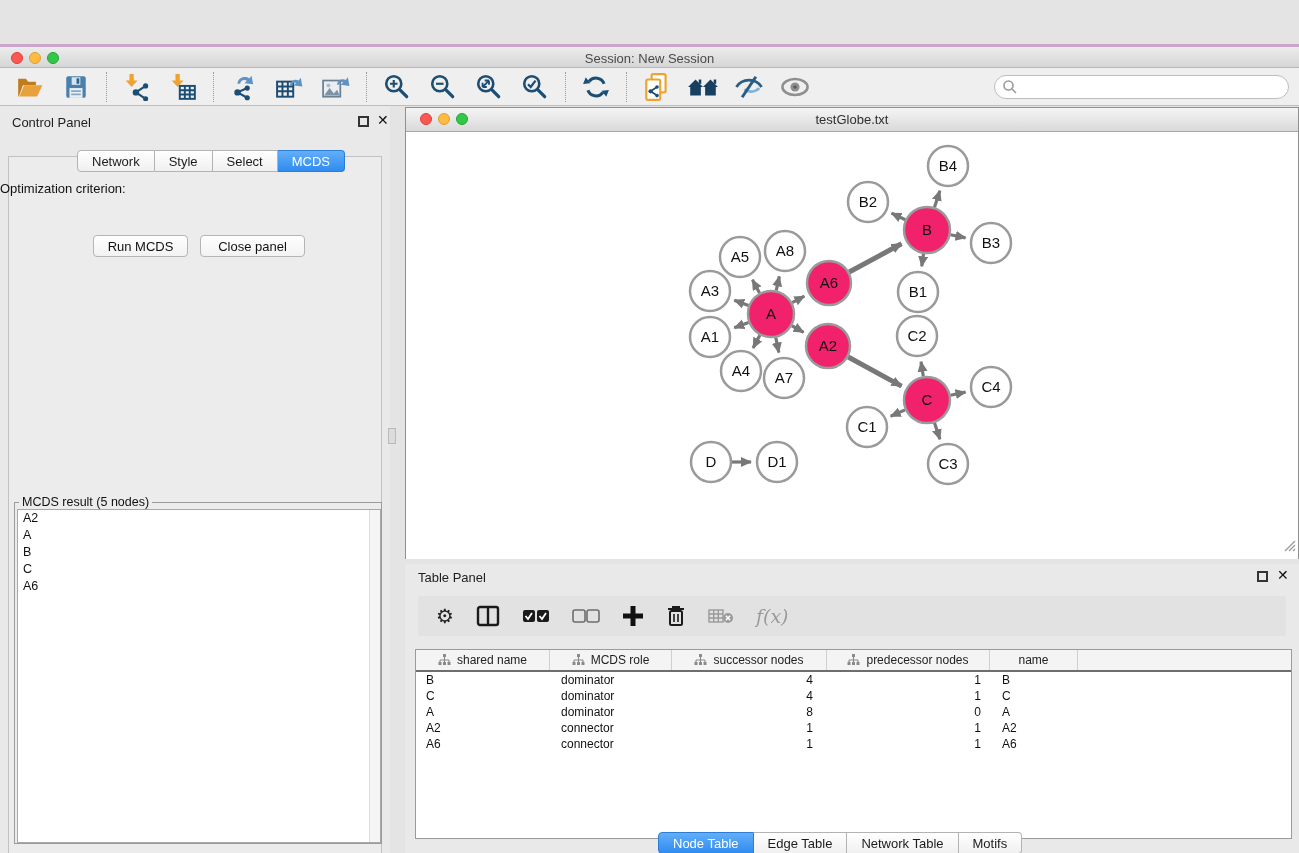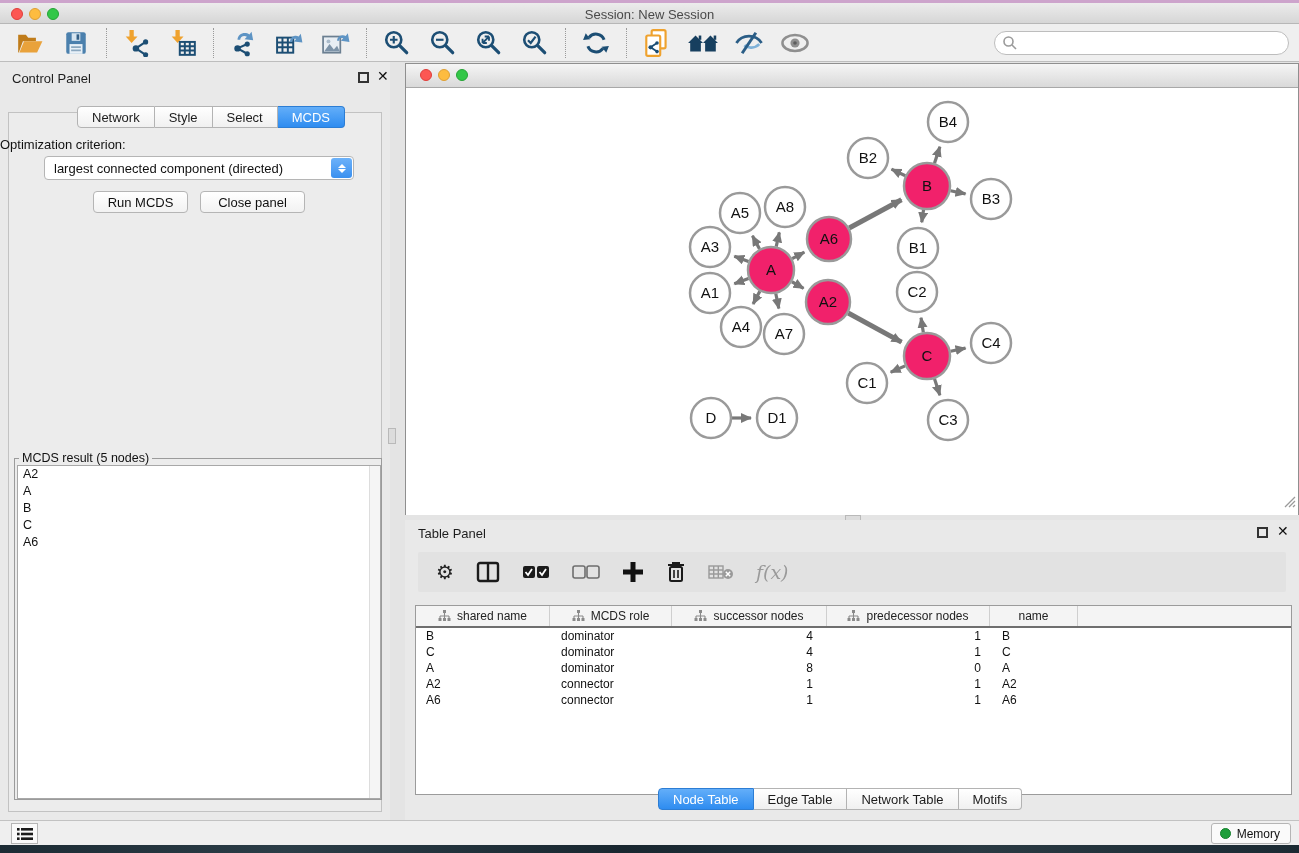--- a/index.html
+++ b/index.html
@@ -1,17 +1,17 @@
 <!DOCTYPE html>
 <html><head>
 <meta charset="utf-8">
 <style>
   * { margin:0; padding:0; box-sizing:border-box; }
   html,body { width:1299px; height:853px; font-family:"Liberation Sans","DejaVu Sans",sans-serif; background:#e9e9e9; overflow:hidden; }
-  .abs { position:absolute; }
+  .abs { position:absolute;margin-top:44px; }
   #screen { position:relative; width:1299px; height:853px; background:#e4e4e4; }
 
   
   #top-accent { left:0; top:0; width:1299px; height:3px; background:#cda4cc; }
   #titlebar { left:0; top:3px; width:1299px; height:21px; background:linear-gradient(#ececec,#d6d6d6); border-bottom:1px solid #b7b7b7; }
   .light { position:absolute; top:5px; width:12px; height:12px; border-radius:50%; }
   .light.red { background:#fc5753; border:1px solid #df3e3a; }
   .light.yellow { background:#fdbc40; border:1px solid #de9f33; }
   .light.green { background:#33c748; border:1px solid #26a436; }
   #titlebar .title { position:absolute; top:4px; width:100%; text-align:center; font-size:13px; color:#4a4a4a; }
@@ -271,27 +271,20 @@
       <span class="close-btn" style="left:377px">✕</span>
     </div>
     <div id="cp-body"></div>
     <div class="tabrow" id="cp-tabs">
       <div class="tab">Network</div>
       <div class="tab">Style</div>
       <div class="tab">Select</div>
       <div class="tab active">MCDS</div>
     </div>
     <div id="opt-label">Optimization criterion:</div>
-    <div id="opt-select">
-      <span>largest connected component (directed)</span>
-      <span id="opt-spinner">
-          <span class="chev up"></span>
-          <span class="chev down"></span>
-        </span>
-    </div>
     <div class="push-btn" id="run-btn">Run MCDS</div>
     <div class="push-btn" id="closepanel-btn">Close panel</div>
     <div id="result-box">
       <span id="result-legend">MCDS result (5 nodes)</span>
       <div id="result-list">
         <div class="result-item">A2</div>
           <div class="result-item">A</div>
           <div class="result-item">B</div>
           <div class="result-item">C</div>
           <div class="result-item">A6</div>
@@ -301,20 +294,21 @@
   </div>
 
   <div class="grip" style="left:388px; top:428px; width:8px; height:16px;"></div>
   <div class="grip" style="left:845px; top:515px; width:16px; height:6px;"></div>
 
   <div class="abs" id="net-window">
     <div id="net-titlebar">
       <span class="light red" style="left:14px; top:5px"></span>
       <span class="light yellow" style="left:32px; top:5px"></span>
       <span class="light green" style="left:50px; top:5px"></span>
+      <div class="title">testGlobe.txt</div>
     </div>
     <svg id="net-canvas" viewBox="406 87 892 427" width="892" height="427">
         <defs>
           <marker id="arrow" markerUnits="userSpaceOnUse" markerWidth="14" markerHeight="12" refX="10" refY="5" orient="auto">
             <path d="M0 0 L11 5 L0 10 Z" fill="#787878"></path>
           </marker>
         </defs>
         <line x1="748.543265126549" y1="277.46729347687494" x2="734.3281294462386" y2="282.82709873338547" stroke="#787878" stroke-width="3.2" marker-end="url(#arrow)"></line>
         <line x1="791.9276108492516" y1="280.74883416098334" x2="803.5844540092065" y2="287.2930268121861" stroke="#787878" stroke-width="3.2" marker-end="url(#arrow)"></line>
         <line x1="748.543265126549" y1="260.53270652312506" x2="734.3281294462386" y2="255.17290126661456" stroke="#787878" stroke-width="3.2" marker-end="url(#arrow)"></line>

